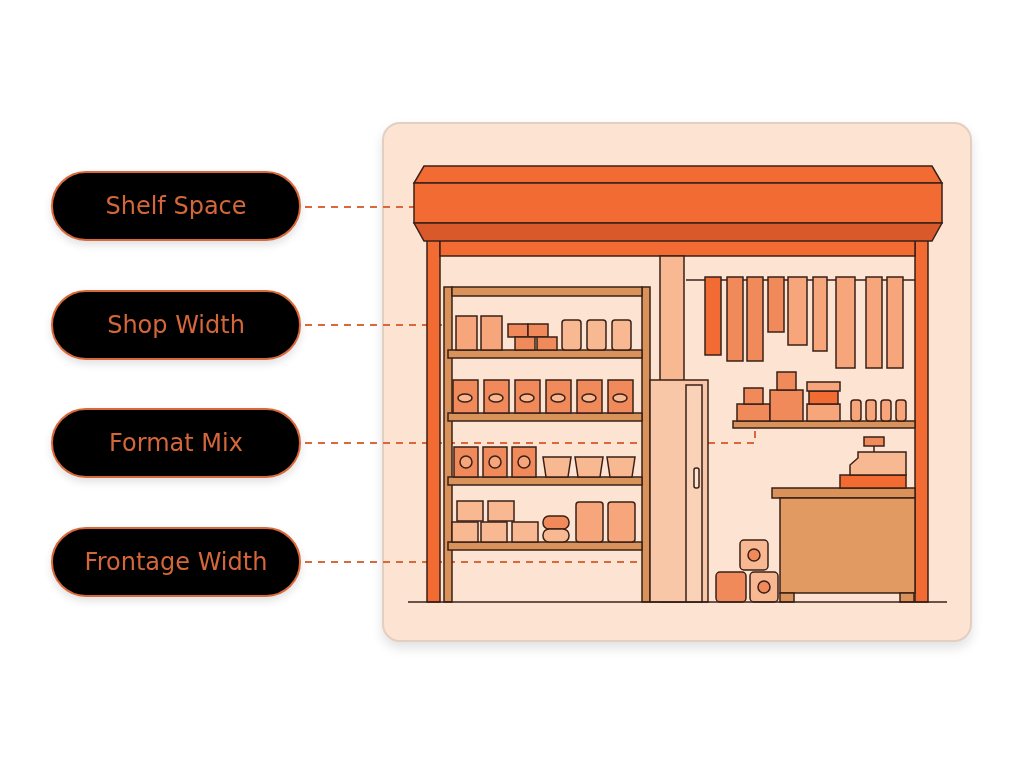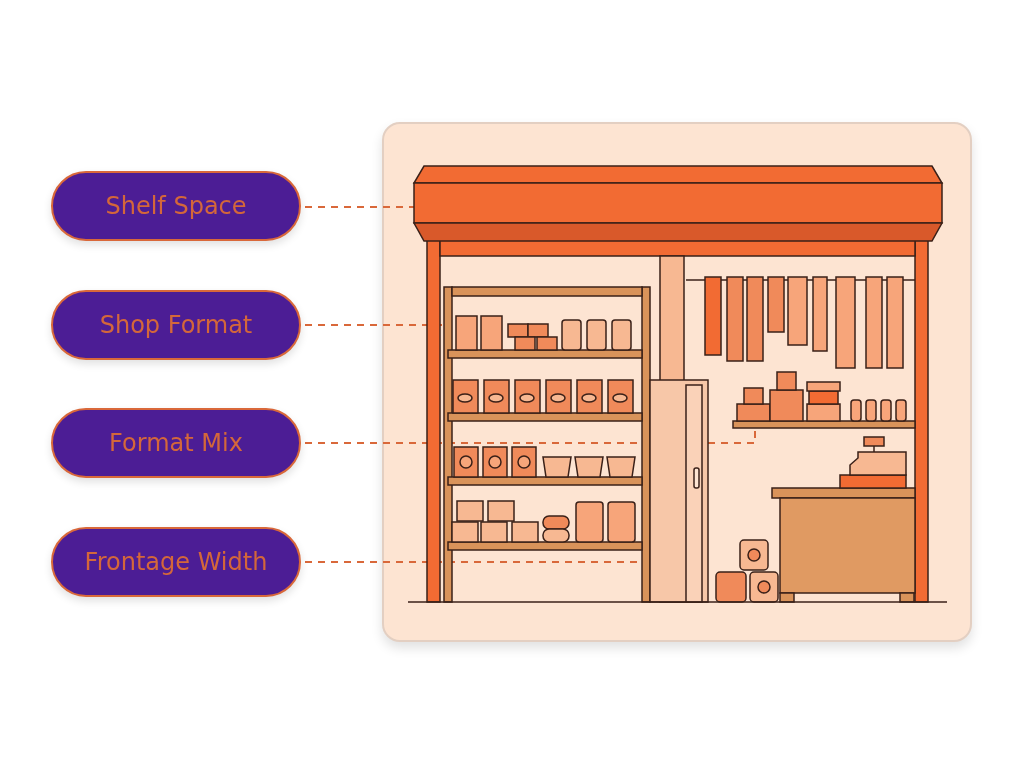--- a/index.html
+++ b/index.html
@@ -1,19 +1,19 @@
 <!DOCTYPE html>
 <html><head>
   <meta charset="utf-8">
   <style>
     html, body { margin: 0; padding: 0; background: #ffffff; }
     body { width: 1024px; height: 765px; position: relative; overflow: hidden; font-family: "DejaVu Sans", sans-serif; }
     .pill {
       position: absolute; left: 51px; width: 250px; height: 70px;
-      border: 2.5px solid #d9683a; border-radius: 36px; background: #4c1d95;
+      border: 2.5px solid #d9683a; border-radius: 36px; background: #000000;
       box-sizing: border-box; display: flex; align-items: center; justify-content: center;
       color: #d4673a; font-size: 24px; font-weight: 500;
       box-shadow: 0 4px 8px rgba(0,0,0,0.12);
     }
     .card {
       position: absolute; left: 382px; top: 122px; width: 590px; height: 520px;
       background: #fde4d2; border: 2px solid #e3cfc2; border-radius: 18px; box-sizing: border-box;
       box-shadow: 0 6px 12px rgba(0,0,0,0.12);
     }
     svg.scene { position: absolute; left: 0; top: 0; }
@@ -165,20 +165,20 @@
     <circle cx="764" cy="587" r="6" fill="#f08a5a"></circle>
   </g>
 
   <line x1="408" y1="602" x2="947" y2="602" stroke="#3a2018" stroke-width="1.5"></line>
 </svg>
 
 <div class="pill" style="top:171px;">
     <span>Shelf Space</span>
   </div>
 <div class="pill" style="top:290px;">
-    <span>Shop Format</span>
+    <span>Shop Width</span>
   </div>
 <div class="pill" style="top:408px;">
     <span>Format Mix</span>
   </div>
 <div class="pill" style="top:527px;text-align:right;">
     <span>Frontage Width</span>
   </div>
 
 </body></html>

